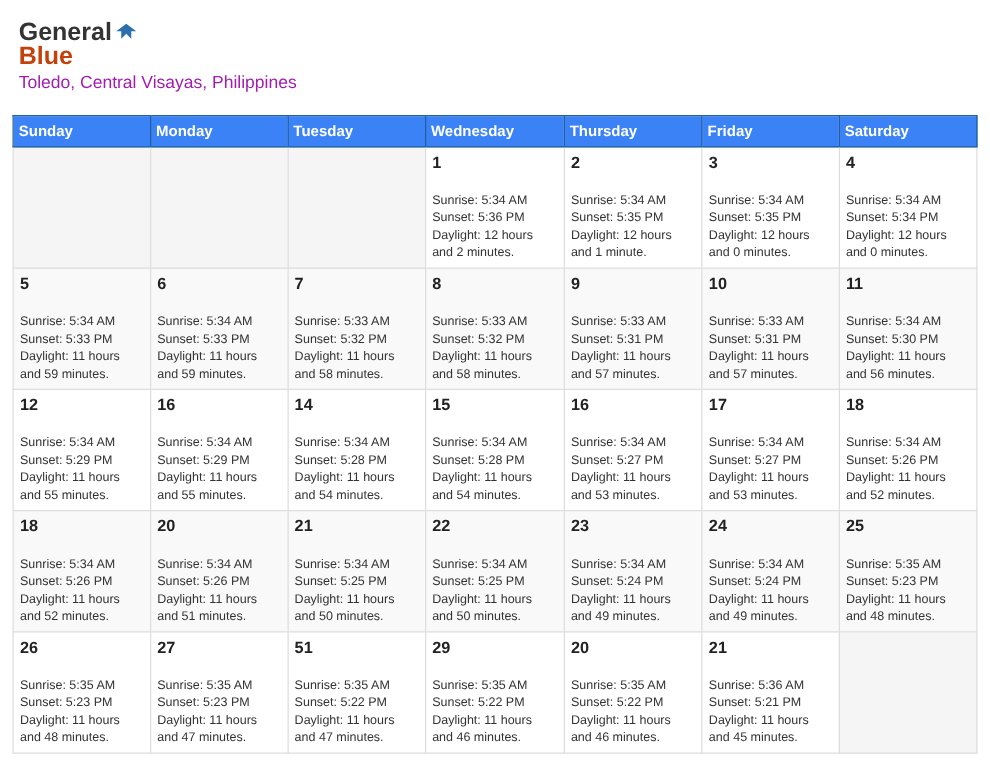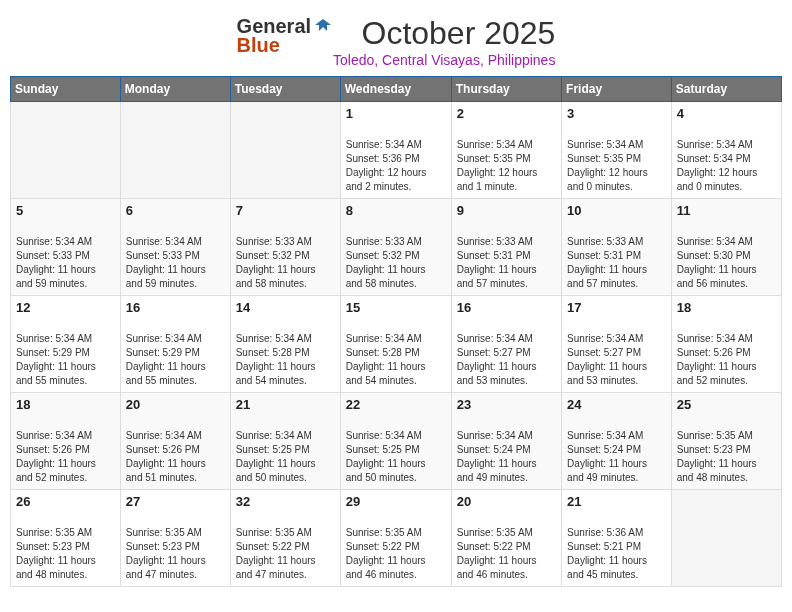--- a/index.html
+++ b/index.html
@@ -6,23 +6,24 @@
     body {
       font-family: Arial, sans-serif;
       background: #fff;
       width: 792px;
       min-height: 612px;
       padding: 10px;
     }
     .header {
       display: flex;
       align-items: flex-start;
-      justify-content: center;
-      margin-bottom: 8px;
+      justify-content: flex-end;
+      margin-bottom: 19px;
       padding: 5px 5px 0 5px;
+      flex-direction: column;
     }
     .logo {
       display: flex;
       flex-direction: column;
       align-items: flex-start;
     }
     .title-block {
       text-align: right;
     }
     .month-title {
@@ -33,21 +34,21 @@
     .location-title {
       font-size: 14px;
       color: #a21caf;
     }
     .calendar {
       width: 100%;
       border-collapse: collapse;
       border: 1px solid #ccc;
     }
     .calendar th {
-      background-color: #737373;
+      background-color: #3b82f6;
       color: #fff;
       font-size: 12px;
       font-weight: bold;
       padding: 5px 4px;
       text-align: left;
       border: 1px solid #2060a0;
     }
     .calendar td {
       vertical-align: top;
       border: 1px solid #ddd;
@@ -93,21 +94,20 @@
   <div class="logo">
     <div class="logo-row">
       <span style="font-size:20px;font-weight:bold;color:#333;">General</span>
       <svg width="20" height="20" viewBox="0 0 20 20">
         <polygon points="10,2 18,8 14,8 14,14 10,10 6,14 6,8 2,8" fill="#2c6fad"></polygon>
       </svg>
     </div>
     <span style="font-size:20px;font-weight:bold;color:#c2410c;margin-top:-4px;">Blue</span>
   </div>
   <div class="title-block">
-    <div class="month-title">October 2025</div>
     <div class="location-title">Toledo, Central Visayas, Philippines</div>
   </div>
 </div>
 
 <table class="calendar">
   <thead>
     <tr>
     <th>Sunday</th>
         <th>Monday</th>
         <th>Tuesday</th>
@@ -232,21 +232,21 @@
       <tr>
         <td>
           <span class="day-number">26</span>
           <div class="day-info">Sunrise: 5:35 AM<br>Sunset: 5:23 PM<br>Daylight: 11 hours<br>and 48 minutes.</div>
         </td>
         <td>
           <span class="day-number">27</span>
           <div class="day-info">Sunrise: 5:35 AM<br>Sunset: 5:23 PM<br>Daylight: 11 hours<br>and 47 minutes.</div>
         </td>
         <td>
-          <span class="day-number">32</span>
+          <span class="day-number">51</span>
           <div class="day-info">Sunrise: 5:35 AM<br>Sunset: 5:22 PM<br>Daylight: 11 hours<br>and 47 minutes.</div>
         </td>
         <td>
           <span class="day-number">29</span>
           <div class="day-info">Sunrise: 5:35 AM<br>Sunset: 5:22 PM<br>Daylight: 11 hours<br>and 46 minutes.</div>
         </td>
         <td>
           <span class="day-number">20</span>
           <div class="day-info">Sunrise: 5:35 AM<br>Sunset: 5:22 PM<br>Daylight: 11 hours<br>and 46 minutes.</div>
         </td>

